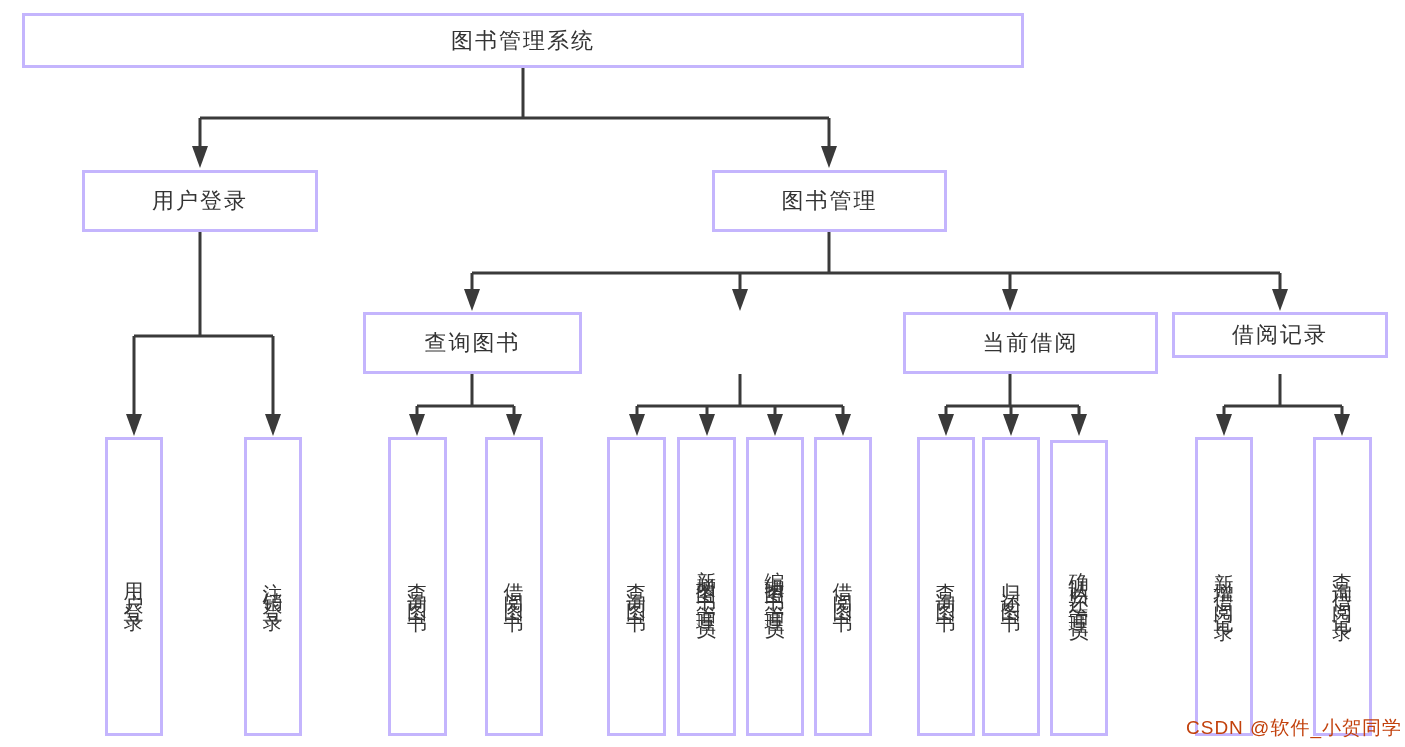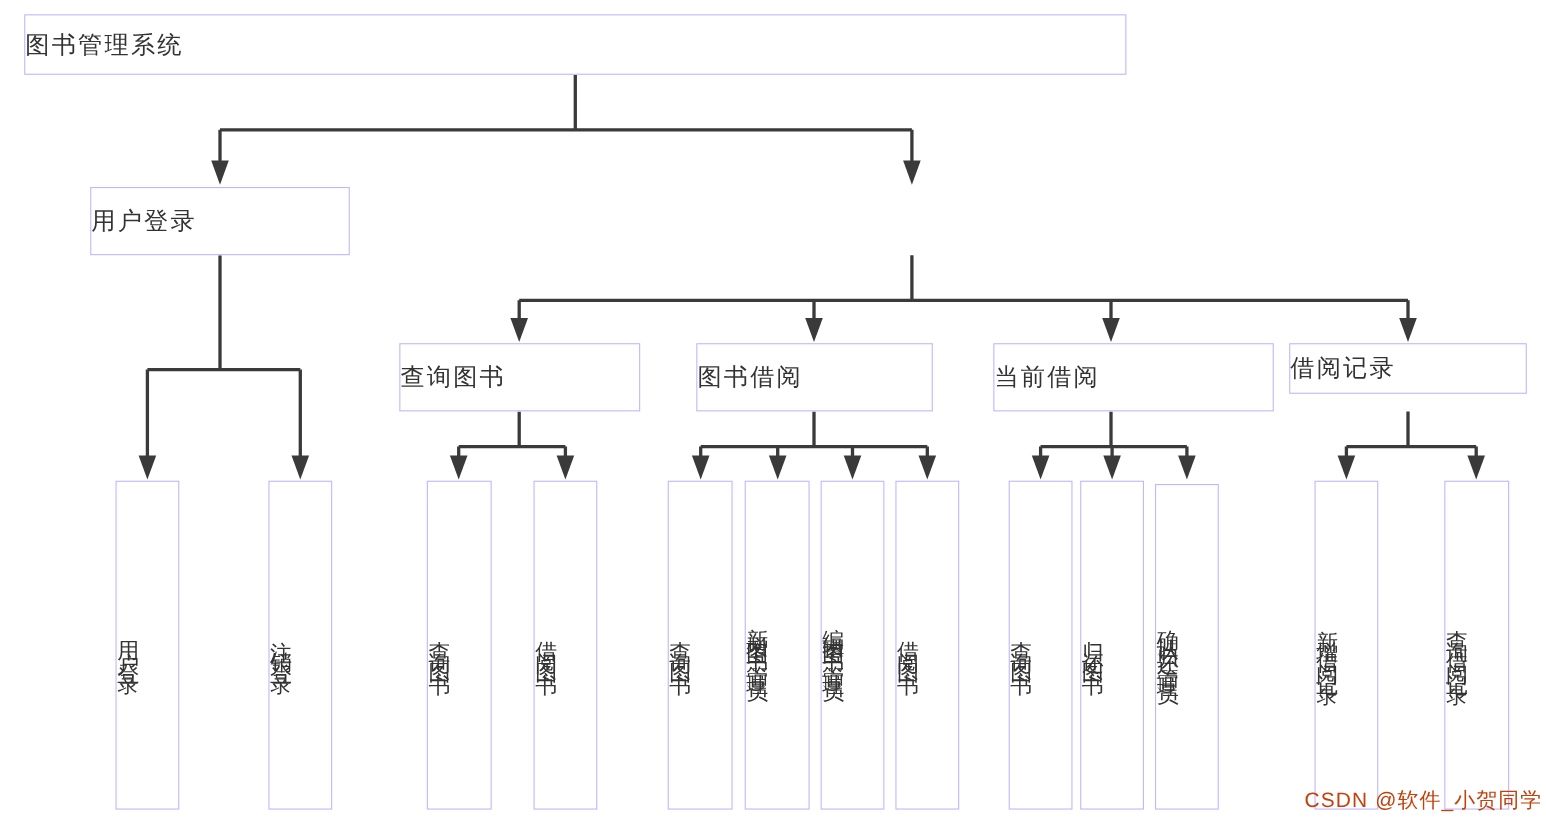--- a/index.html
+++ b/index.html
@@ -13,24 +13,25 @@
   }
   #connectors {
     position: absolute;
     left: 0; top: 0;
     width: 1405px; height: 747px;
     z-index: 1;
   }
   .node {
     position: absolute;
     box-sizing: border-box;
-    border: 1px solid #c4b5fd;
+    border: 3px solid #c4b5fd;
     background: #ffffff;
     display: flex;
     align-items: center;
+    justify-content: center;
     z-index: 2;
   }
   .node .hlabel {
     font-size: 22px;
     letter-spacing: 2px;
     color: #333333;
     white-space: nowrap;
   }
   .node .vlabel {
     writing-mode: vertical-rl;
@@ -107,26 +108,26 @@
     </g>
   </svg>
 
   <div class="node" style="left:22px;top:13px;width:1002px;height:55px">
     <span class="hlabel">图书管理系统</span>
   </div>
 
   <div class="node" style="left:82px;top:170px;width:236px;height:62px">
     <span class="hlabel">用户登录</span>
   </div>
+  <div class="node" style="left:712px;top:170px;width:235px;height:62px">
+    <span class="hlabel">图书管理</span>
+  </div>
 
   <div class="node" style="left:363px;top:312px;width:219px;height:62px">
     <span class="hlabel">查询图书</span>
-  </div>
-  <div class="node" style="left:633px;top:312px;width:215px;height:62px">
-    <span class="hlabel">图书借阅</span>
   </div>
   <div class="node" style="left:903px;top:312px;width:255px;height:62px">
     <span class="hlabel">当前借阅</span>
   </div>
   <div class="node" style="left:1172px;top:312px;width:216px;height:46px">
     <span class="hlabel">借阅记录</span>
   </div>
 
   <div class="node" style="left:105px;top:437px;width:58px;height:299px">
     <span class="vlabel">用户登录</span>

